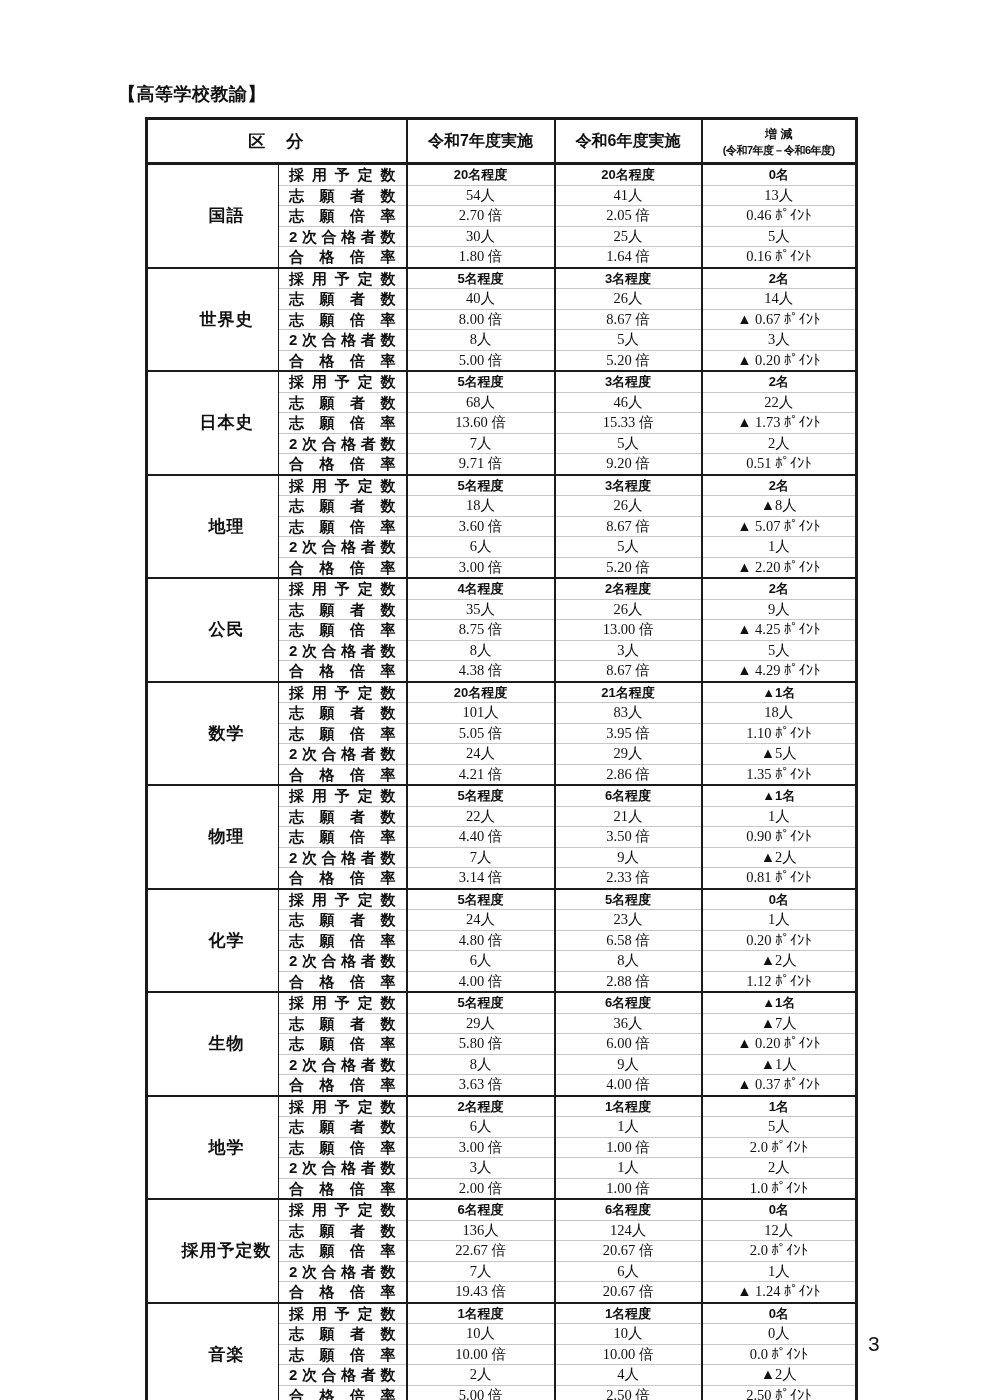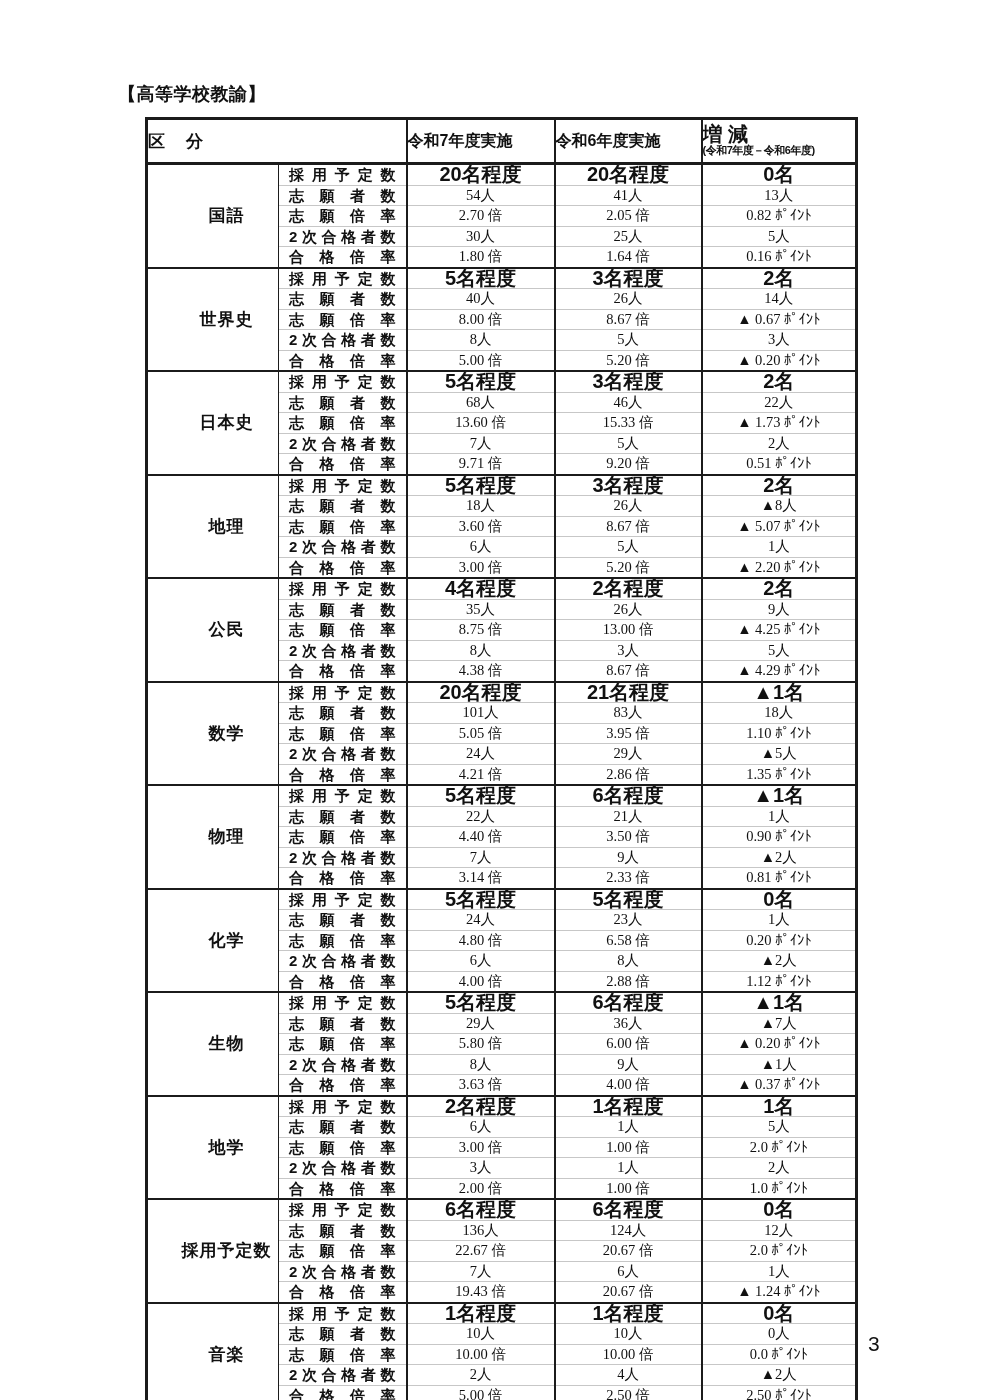--- a/index.html
+++ b/index.html
@@ -13,45 +13,45 @@
     font-size:18px; font-weight:bold; letter-spacing:0.5px;
   }
   table.tbl {
     position:absolute; left:145px; top:117px; width:710px;
     border-collapse:collapse; table-layout:fixed;
     border:3px solid #1b1b1b;
   }
   .tbl th, .tbl td { padding:0; color:#111; overflow:hidden; }
 
   
-  .tbl thead th { border-bottom:3px solid #1b1b1b; height:42px; font-weight:bold; vertical-align:middle; text-align:left; }
+  .tbl thead th { border-bottom:3px solid #1b1b1b; height:42px; font-weight:bold; vertical-align:middle; text-align:center; }
   .th-kubun { font-size:17px; letter-spacing:2px; }
   .th-year { font-size:16px; border-left:2px solid #1b1b1b; }
   .th-diff { border-left:2px solid #1b1b1b; }
-  .th-diff .diff-main { font-size:20px; line-height:19px; font-weight:bold; }
+  .th-diff .diff-main { font-size:12px; line-height:19px; font-weight:bold; }
   .th-diff .diff-note { font-size:11px; line-height:13px; font-weight:bold; letter-spacing:-0.5px; }
 
   
   .tbl tbody td { height:19.5px; line-height:19px; vertical-align:middle; }
   td.subject {
     text-align:center; font-weight:bold; font-size:17px;
     letter-spacing:1px; vertical-align:middle;padding-left:27px;
   }
   td.lbl {
     border-left:1.5px solid #1b1b1b;
     font-weight:bold; font-size:15px;
     text-align:justify; text-align-last:justify;
     padding:0 10px;
     margin-left:20px;
   }
   td.val { text-align:center; font-size:14.5px; font-family:"Liberation Serif", serif; }
   td.v7, td.v6, td.vd { border-left:2px solid #1b1b1b; }
   tr.block-first td { border-top:2.5px solid #1b1b1b; }
   tr.block-rest td { border-top:1px solid #c7c7c7; }
-  tr.row-appt td.val { font-family:"Liberation Sans", sans-serif; font-weight:bold; font-size:20px; }
+  tr.row-appt td.val { font-family:"Liberation Sans", sans-serif; font-weight:bold; font-size:13px; }
 
   .page-num {
     position:absolute; left:868px; top:1332px;
     font-size:21px; font-family:"Liberation Sans", sans-serif;
   }
 </style>
 </head>
 <body>
 
 <div class="page">
@@ -88,21 +88,21 @@
         <tr class="block-rest">
           <td class="lbl">志願者数</td>
           <td class="val v7">54人</td>
           <td class="val v6">41人</td>
           <td class="val vd">13人</td>
         </tr>
         <tr class="block-rest">
           <td class="lbl">志願倍率</td>
           <td class="val v7">2.70 倍</td>
           <td class="val v6">2.05 倍</td>
-          <td class="val vd">0.82 ﾎﾟｲﾝﾄ</td>
+          <td class="val vd">0.46 ﾎﾟｲﾝﾄ</td>
         </tr>
         <tr class="block-rest">
           <td class="lbl">2次合格者数</td>
           <td class="val v7">30人</td>
           <td class="val v6">25人</td>
           <td class="val vd">5人</td>
         </tr>
         <tr class="block-rest">
           <td class="lbl">合格倍率</td>
           <td class="val v7">1.80 倍</td>

